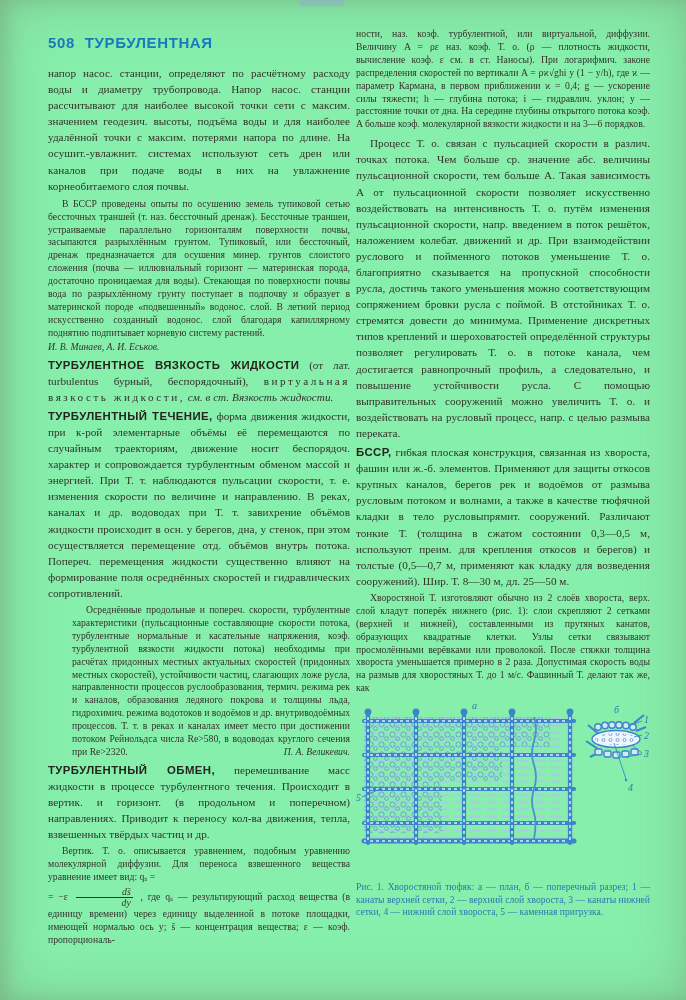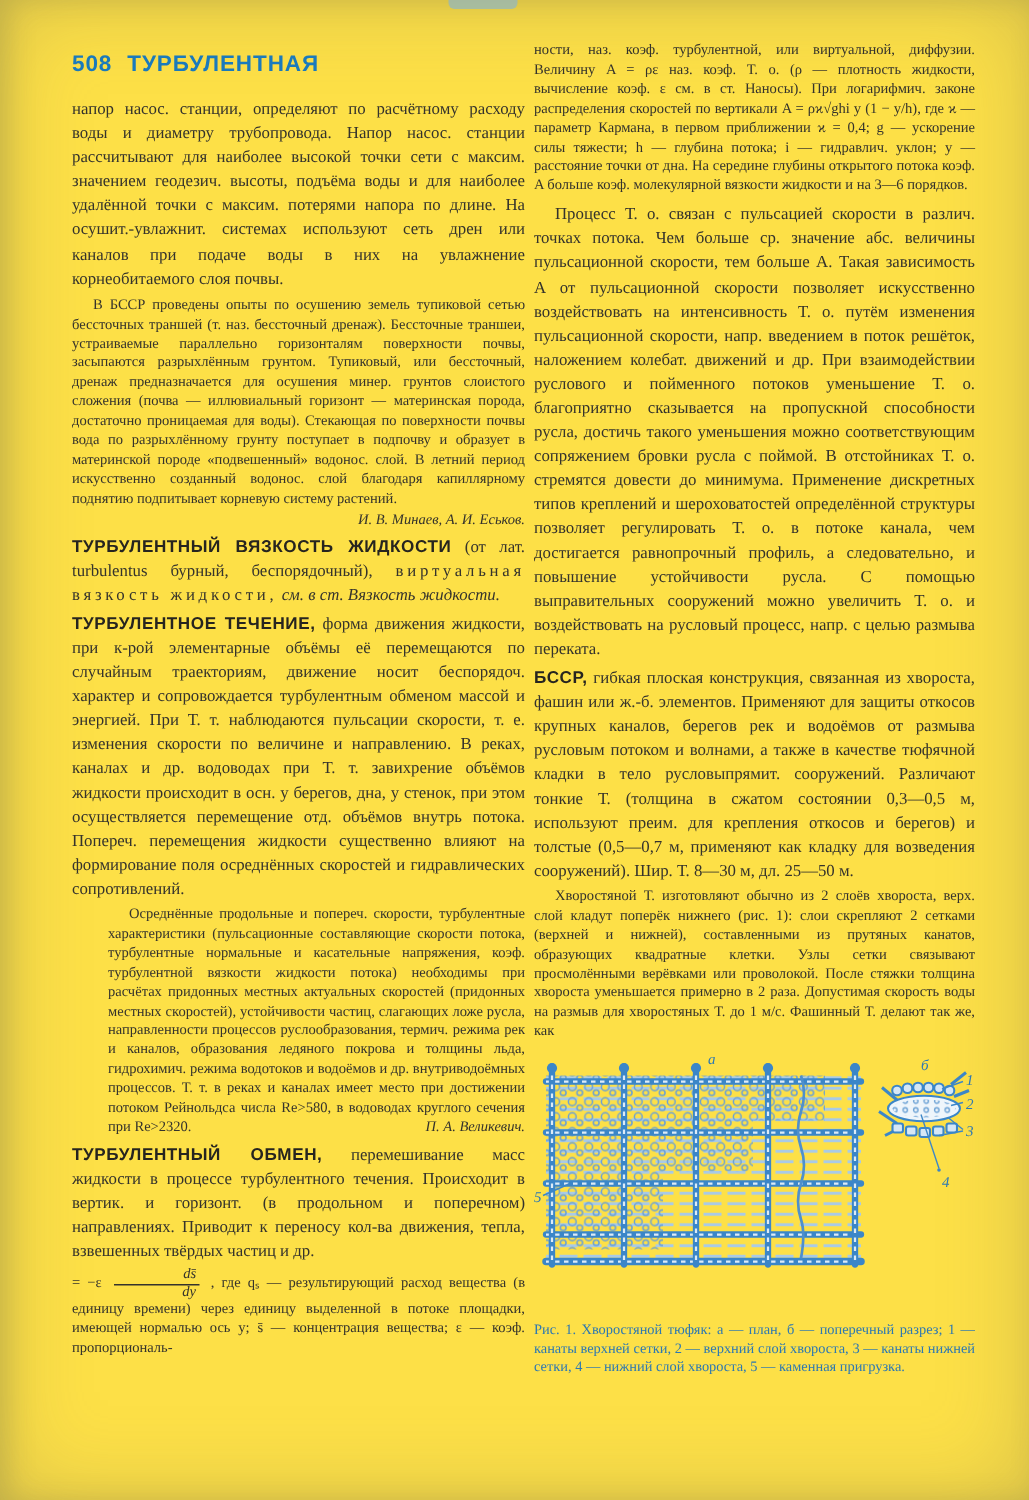--- a/index.html
+++ b/index.html
@@ -1,19 +1,19 @@
 <!DOCTYPE html>
 <html><head>
 <meta charset="utf-8">
 <style>
   html,body{margin:0;padding:0;}
   .page{
     position:relative;
     width:686px;height:1000px;
-    background:#fde047;
+    background:#86efac;
     overflow:hidden;
     box-shadow:inset 0 0 60px rgba(110,105,80,.28), inset 6px 0 18px rgba(95,100,75,.22);
     font-family:"Liberation Serif", serif;
     color:#35332c;
   }
   .artifact-top{
     position:absolute;left:299px;top:0;width:46px;height:6px;
     background:#8fb6c4;opacity:.7;border-radius:0 0 4px 4px;
   }
   .col{position:absolute;top:28px;}
@@ -22,21 +22,21 @@
   .header{
     font-family:"Liberation Sans", sans-serif;
     font-weight:bold;font-size:15px;letter-spacing:.6px;
     color:#1a7abc;margin:6px 0 14px 0;
   }
   .header .pgnum{margin-right:10px;}
   p{margin:0;}
   .body{font-size:11.2px;line-height:16.1px;text-align:justify;}
   .small{font-size:9.7px;line-height:12.9px;text-align:justify;}
   .ind{text-indent:14px;}
-  .author{text-align:right;font-style:italic;margin:1px 0 2px 0;}
+  .author{text-align:left;font-style:italic;margin:1px 0 2px 0;}
   .entry{margin-top:3px;position:relative;}
   .term{
     font-family:"Liberation Sans", sans-serif;
     font-weight:bold;font-size:11.4px;letter-spacing:.4px;color:#26241f;
   }
   .sp{letter-spacing:2.5px;}
   .it{font-style:italic;}
   .rel{position:relative;margin-left:24px;}
   .author-overlay{
     position:absolute;right:0;bottom:0;font-style:italic;
@@ -69,41 +69,42 @@
     <div class="header">
       <span class="pgnum">508</span><span>ТУРБУЛЕНТНАЯ</span>
     </div>
 
     <p class="body">напор насос. станции, определяют по расчётному расходу воды и диаметру трубопровода. Напор насос. станции рассчитывают для наиболее высокой точки сети с максим. значением геодезич. высоты, подъёма воды и для наиболее удалённой точки с максим. потерями напора по длине. На осушит.-увлажнит. системах используют сеть дрен или каналов при подаче воды в них на увлажнение корнеобитаемого слоя почвы.</p>
 
     <p class="small ind" style="margin-top:4px;">В БССР проведены опыты по осушению земель тупиковой сетью бессточных траншей (т. наз. бессточный дренаж). Бессточные траншеи, устраиваемые параллельно горизонталям поверхности почвы, засыпаются разрыхлённым грунтом. Тупиковый, или бессточный, дренаж предназначается для осушения минер. грунтов слоистого сложения (почва — иллювиальный горизонт — материнская порода, достаточно проницаемая для воды). Стекающая по поверхности почвы вода по разрыхлённому грунту поступает в подпочву и образует в материнской породе «подвешенный» водонос. слой. В летний период искусственно созданный водонос. слой благодаря капиллярному поднятию подпитывает корневую систему растений.</p>
     <p class="small author">И. В. Минаев, А. И. Еськов.</p>
 
     <p class="body entry">
-      <b class="term">ТУРБУЛЕНТНЫЙ ВЯЗКОСТЬ ЖИДКОСТИ</b>
+      <b class="term">ТУРБУЛЕНТНОЕ ВЯЗКОСТЬ ЖИДКОСТИ</b>
       <span>(от лат. turbulentus бурный, беспорядочный),</span>
       <span class="sp">виртуальная вязкость жидкости,</span>
       <span class="it">см. в ст. Вязкость жидкости.</span>
     </p>
 
     <p class="body entry">
-      <b class="term">ТУРБУЛЕНТНОЕ ТЕЧЕНИЕ,</b>
+      <b class="term">ТУРБУЛЕНТНЫЙ ТЕЧЕНИЕ,</b>
       <span>форма движения жидкости, при к-рой элементарные объёмы её перемещаются по случайным траекториям, движение носит беспорядоч. характер и сопровождается турбулентным обменом массой и энергией. При Т. т. наблюдаются пульсации скорости, т. е. изменения скорости по величине и направлению. В реках, каналах и др. водоводах при Т. т. завихрение объёмов жидкости происходит в осн. у берегов, дна, у стенок, при этом осуществляется перемещение отд. объёмов внутрь потока. Попереч. перемещения жидкости существенно влияют на формирование поля осреднённых скоростей и гидравлических сопротивлений.</span>
     </p>
 
     <div class="rel" style="margin-top:3px;">
       <p class="small ind">Осреднённые продольные и попереч. скорости, турбулентные характеристики (пульсационные составляющие скорости потока, турбулентные нормальные и касательные напряжения, коэф. турбулентной вязкости жидкости потока) необходимы при расчётах придонных местных актуальных скоростей (придонных местных скоростей), устойчивости частиц, слагающих ложе русла, направленности процессов руслообразования, термич. режима рек и каналов, образования ледяного покрова и толщины льда, гидрохимич. режима водотоков и водоёмов и др. внутриводоёмных процессов. Т. т. в реках и каналах имеет место при достижении потоком Рейнольдса числа Re&gt;580, в водоводах круглого сечения при Re&gt;2320.</p>
       <span class="small author-overlay">П. А. Великевич.</span>
     </div>
 
     <p class="body entry">
       <b class="term">ТУРБУЛЕНТНЫЙ ОБМЕН,</b>
       <span>перемешивание масс жидкости в процессе турбулентного течения. Происходит в вертик. и горизонт. (в продольном и поперечном) направлениях. Приводит к переносу кол-ва движения, тепла, взвешенных твёрдых частиц и др.</span>
     </p>
 
+    <p class="small ind" style="margin-top:3px;">Вертик. Т. о. описывается уравнением, подобным уравнению молекулярной диффузии. Для переноса взвешенного вещества уравнение имеет вид: qₛ =</p>
 
     <p class="small" style="margin-top:3px;">
       <span>= −ε</span>
       <span class="frac"><span class="num">ds̄</span><span class="den">dy</span></span>
       <span>, где qₛ — результирующий расход вещества (в единицу времени) через единицу выделенной в потоке площадки, имеющей нормалью ось y; s̄ — концентрация вещества; ε — коэф. пропорциональ-</span>
     </p>
   </div>
 
   <div class="col col-right">
     <p class="small">ности, наз. коэф. турбулентной, или виртуальной, диффузии. Величину A = ρε наз. коэф. Т. о. (ρ — плотность жидкости, вычисление коэф. ε см. в ст. Наносы). При логарифмич. законе распределения скоростей по вертикали A = ρϰ√ghi y (1 − y/h), где ϰ — параметр Кармана, в первом приближении ϰ = 0,4; g — ускорение силы тяжести; h — глубина потока; i — гидравлич. уклон; y — расстояние точки от дна. На середине глубины открытого потока коэф. A больше коэф. молекулярной вязкости жидкости и на 3—6 порядков.</p>

